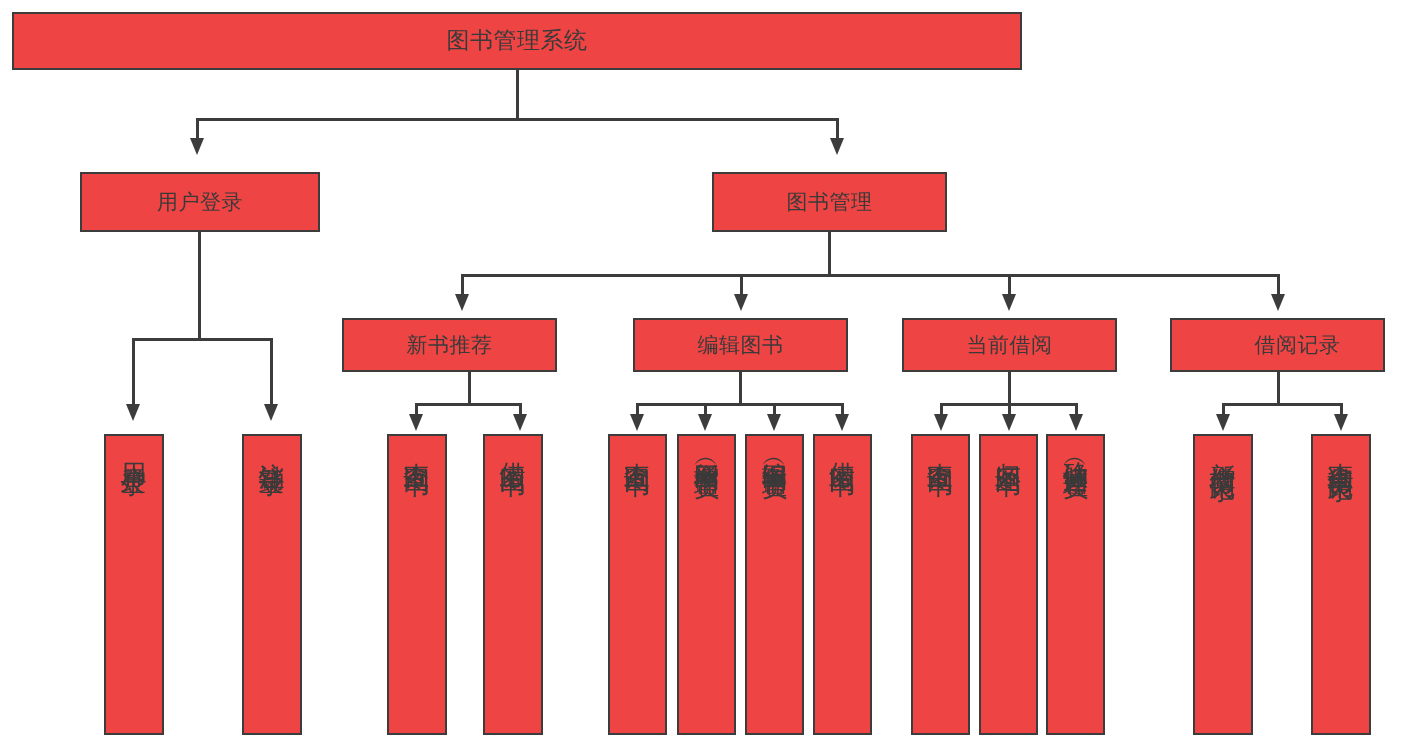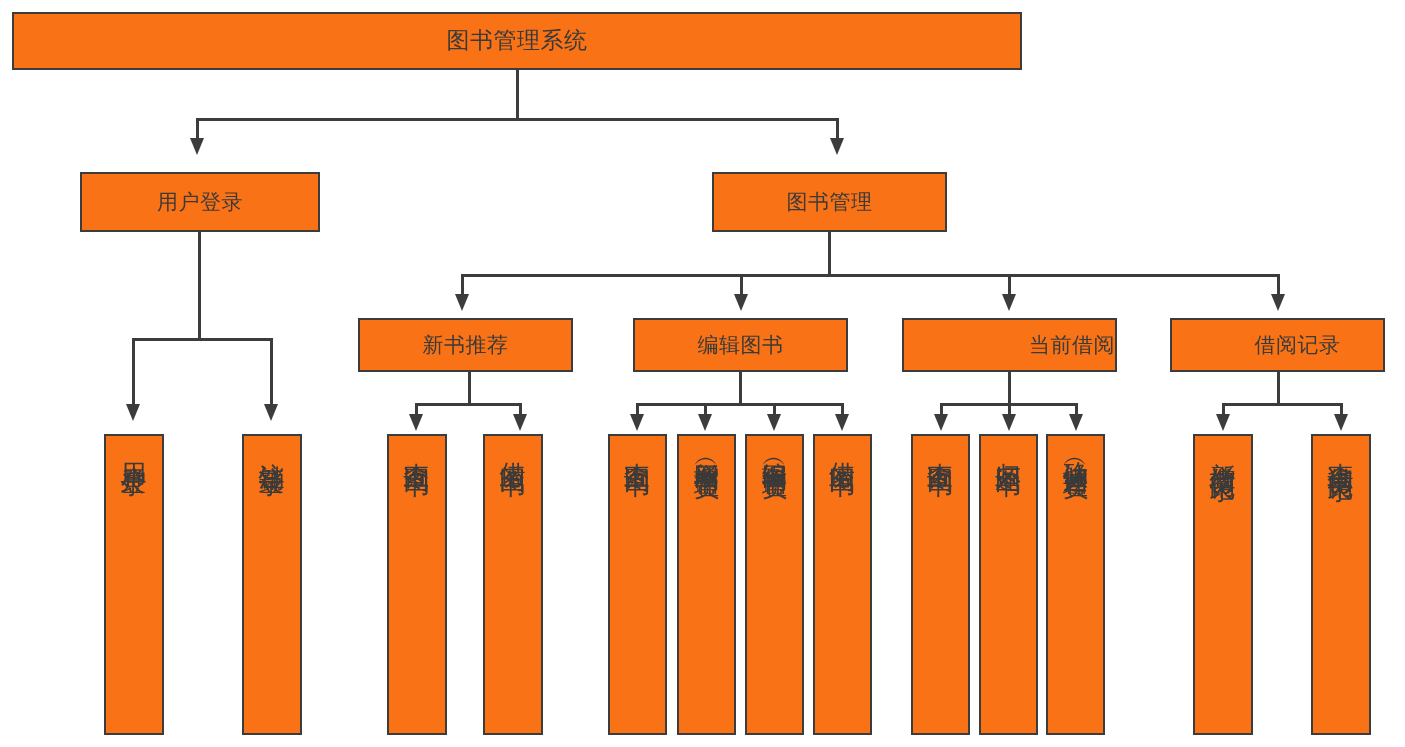--- a/index.html
+++ b/index.html
@@ -18,21 +18,21 @@
     height: 747px;
     background: #ffffff;
     overflow: hidden;
   }
 
   
   .node {
     position: absolute;
     box-sizing: border-box;
     border: 2.5px solid #3c3c3c;
-    background: #f97316;
+    background: #ef4444;
     display: flex;
     align-items: center;
     justify-content: center;
     text-align: center;
   }
   .node .label {
     display: block;
     color: #3a3a3a;
     letter-spacing: 0.5px;
     line-height: 1.18;
@@ -136,27 +136,27 @@
   <div class="hline" style="left:461px; top:274px; width:818px;"></div>
   <div class="vline" style="left:461px; top:274px; height:22px;"></div>
   <div class="arrow" style="left:455px; top:294px;"></div>
   <div class="vline" style="left:740px; top:274px; height:22px;"></div>
   <div class="arrow" style="left:734px; top:294px;"></div>
   <div class="vline" style="left:1008px; top:274px; height:22px;"></div>
   <div class="arrow" style="left:1002px; top:294px;"></div>
   <div class="vline" style="left:1277px; top:274px; height:22px;"></div>
   <div class="arrow" style="left:1271px; top:294px;"></div>
 
-  <div class="node branch" style="left:358px; top:318px; width:215px; height:54px;">
+  <div class="node branch" style="left:342px; top:318px; width:215px; height:54px;">
     <span class="label">新书推荐</span>
   </div>
   <div class="node branch" style="left:633px; top:318px; width:215px; height:54px;">
     <span class="label">编辑图书</span>
   </div>
-  <div class="node branch" style="left:902px; top:318px; width:215px; height:54px;justify-content:flex-end;">
+  <div class="node branch" style="left:902px; top:318px; width:215px; height:54px;">
     <span class="label">当前借阅</span>
   </div>
   <div class="node branch" style="left:1170px; top:318px; width:215px; height:54px;padding-left:40px;">
     <span class="label">借阅记录</span>
   </div>
 
   <div class="vline" style="left:468px; top:372px; height:34px;"></div>
   <div class="hline" style="left:415px; top:403px; width:106px;"></div>
   <div class="vline" style="left:415px; top:403px; height:14px;"></div>
   <div class="arrow" style="left:409px; top:414px;"></div>

